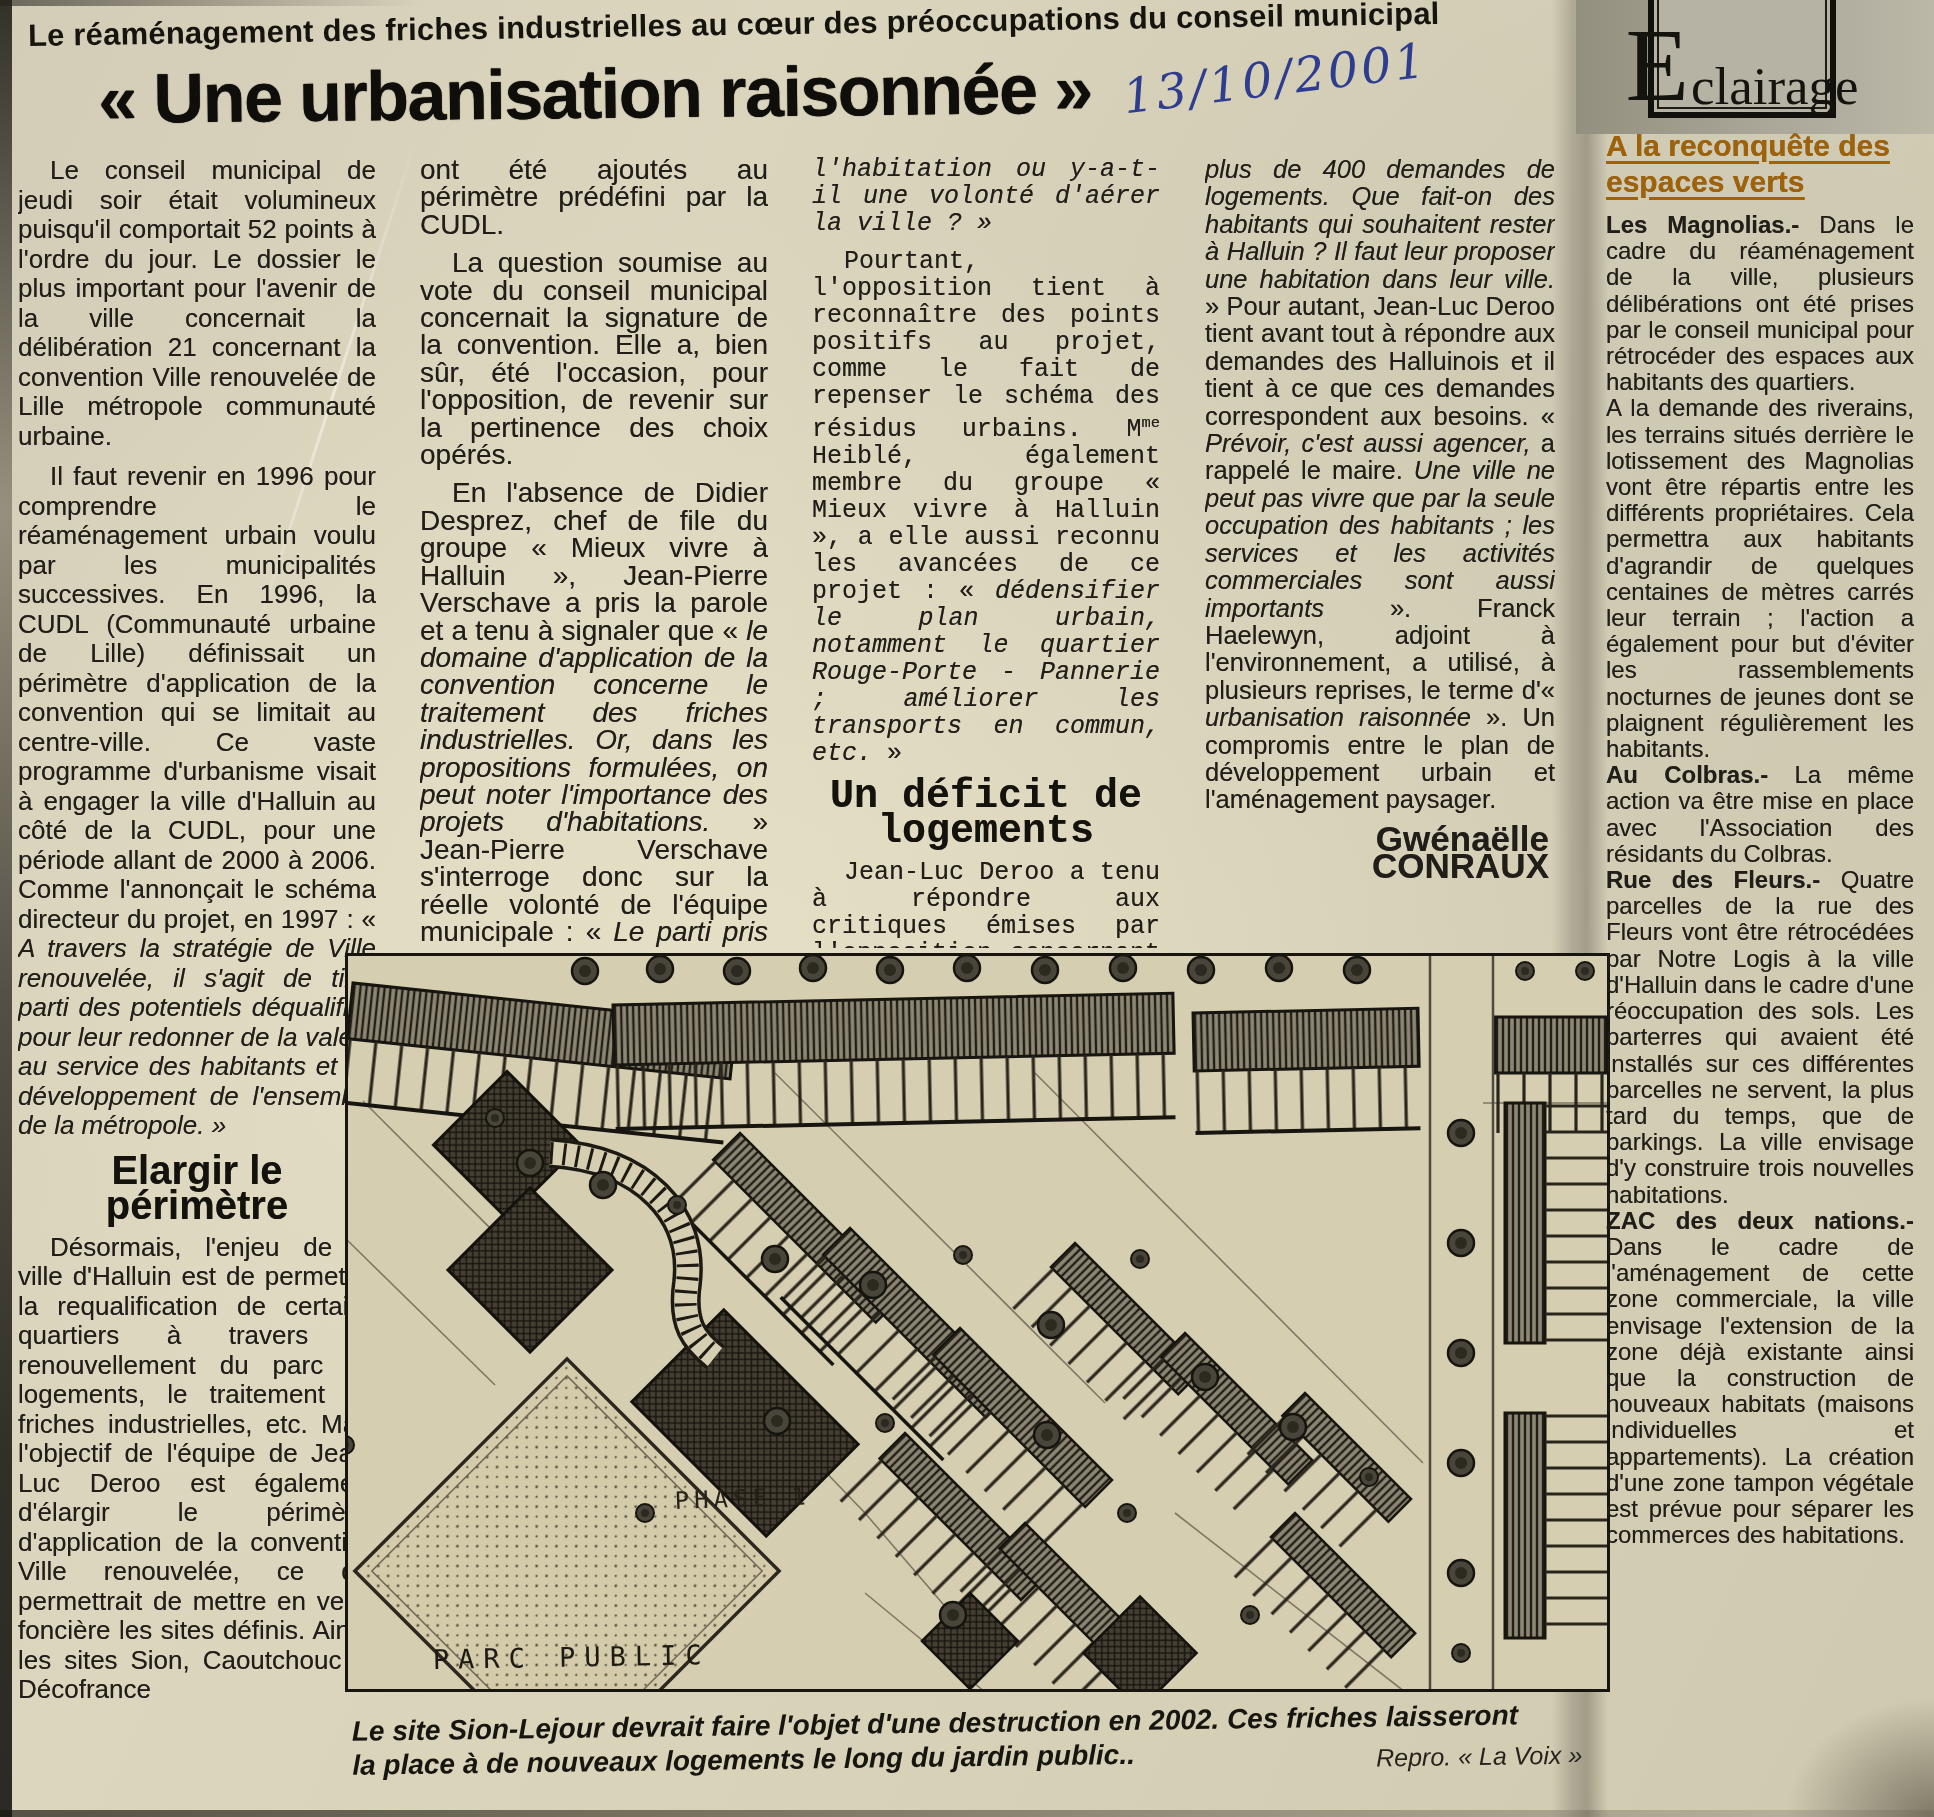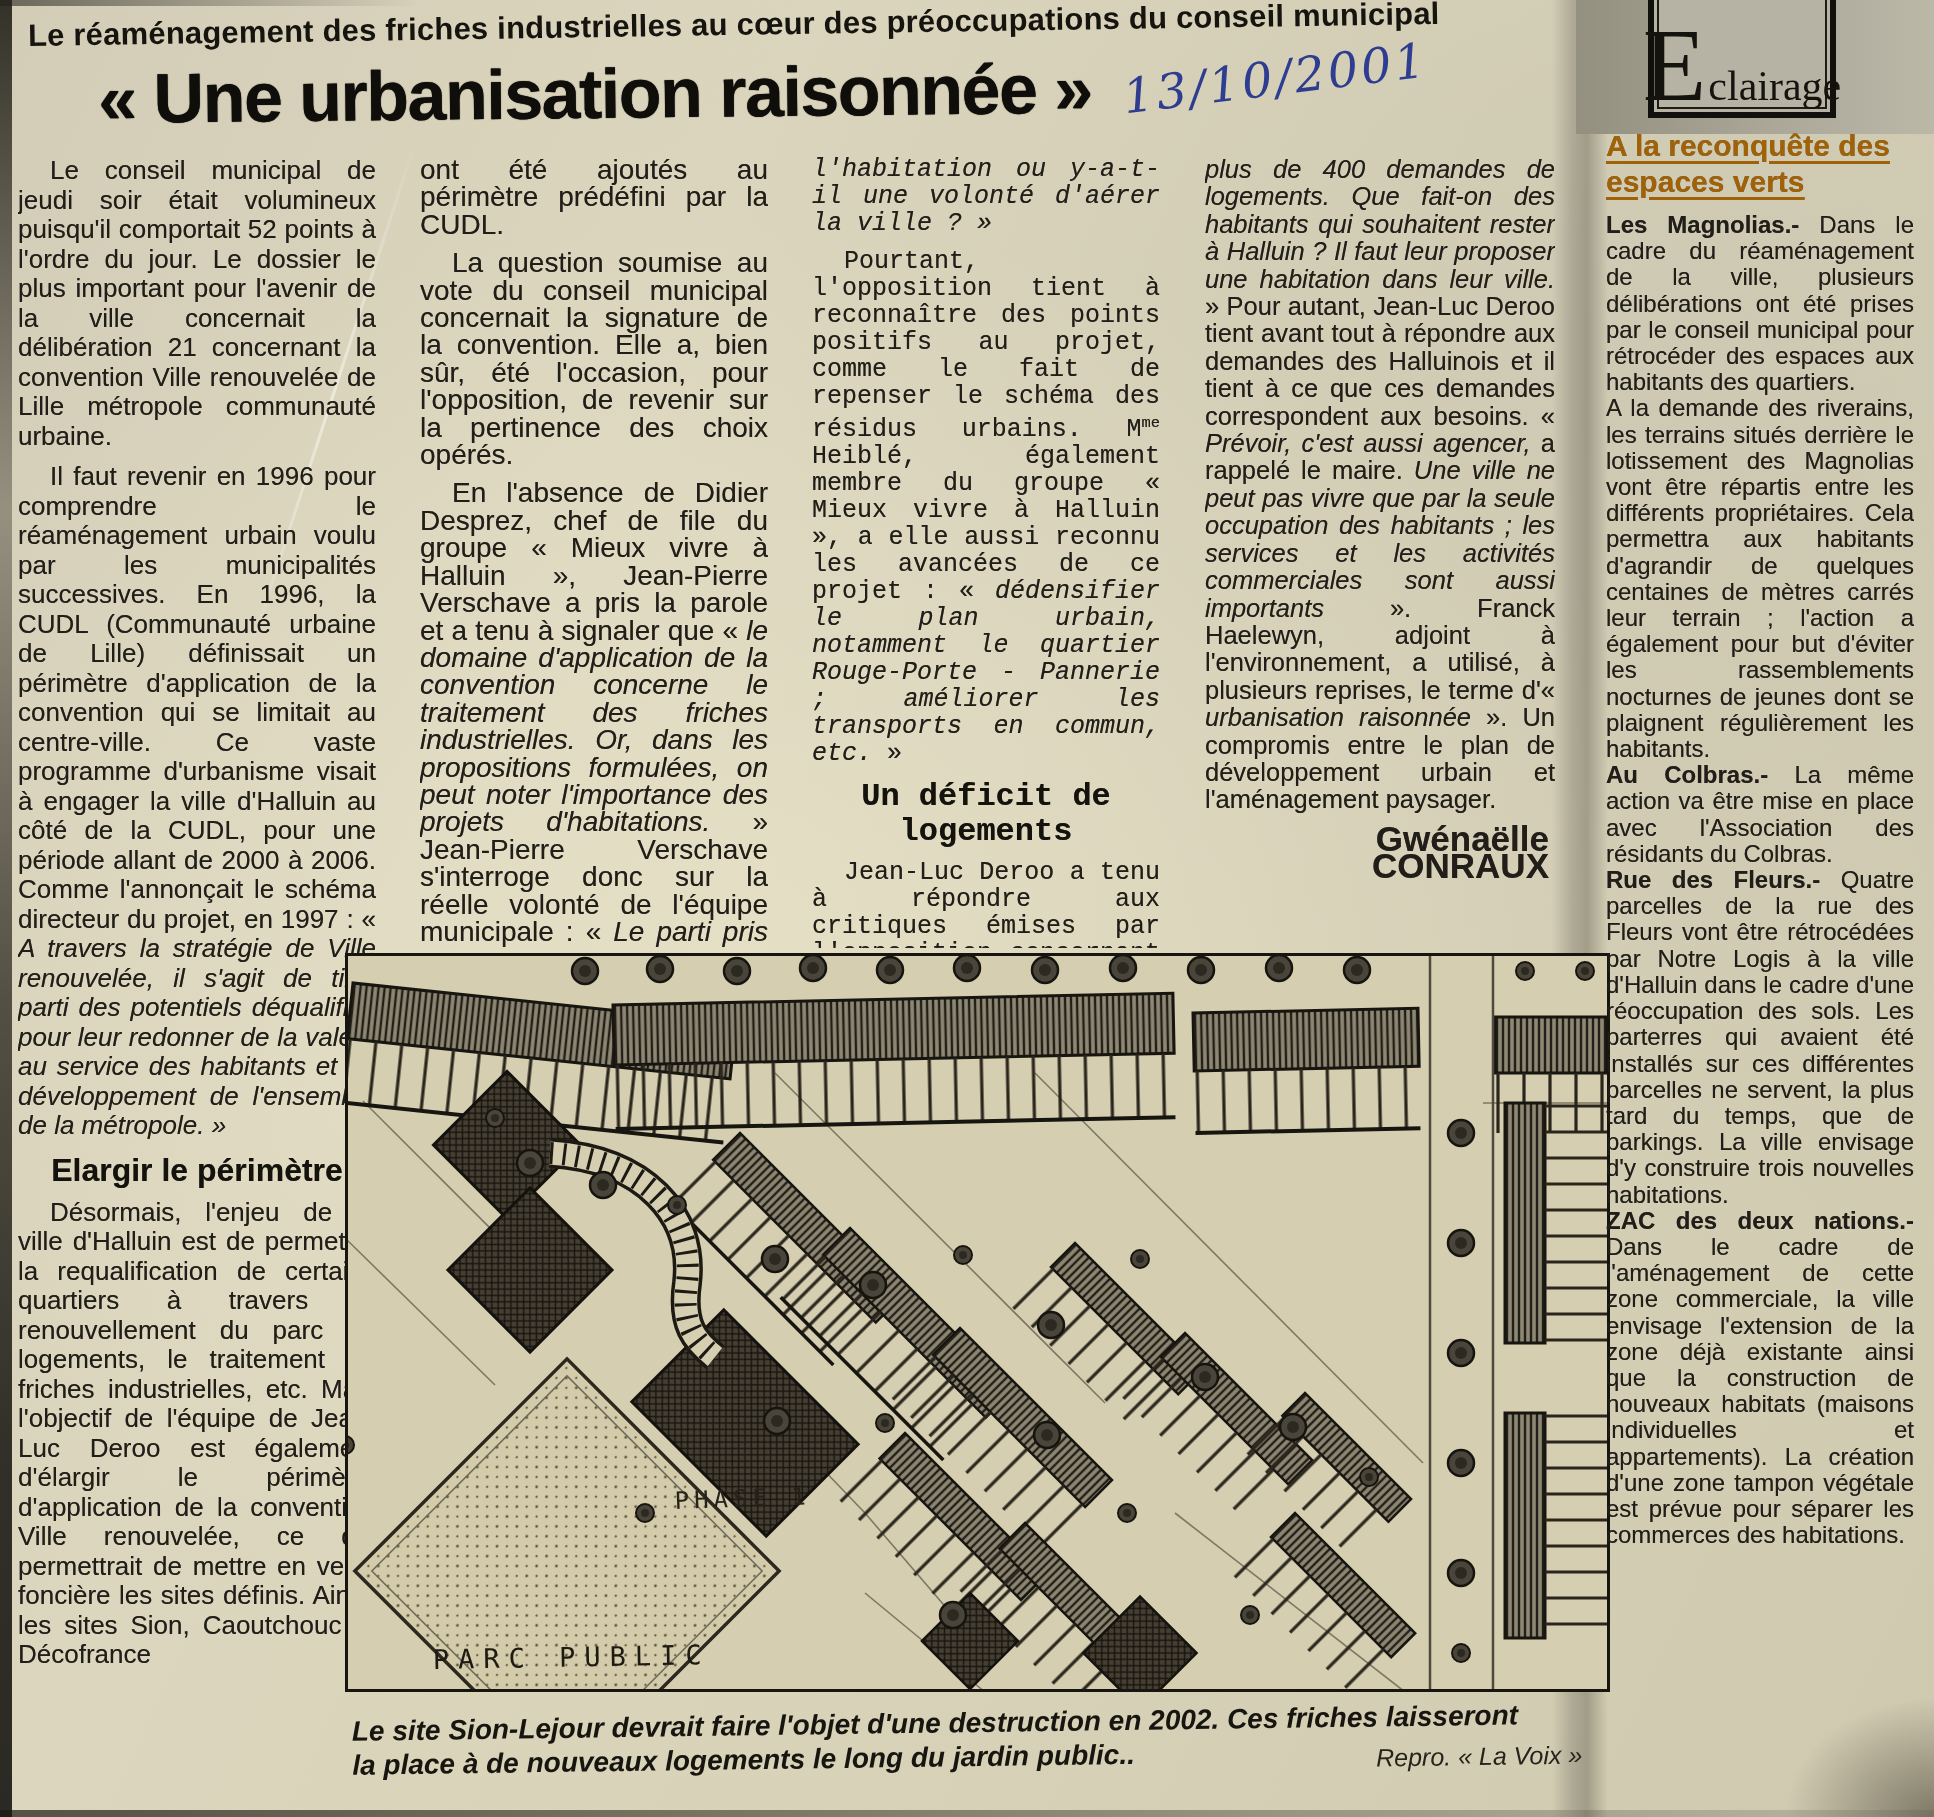--- a/index.html
+++ b/index.html
@@ -38,31 +38,31 @@
     font-size:48px;color:#2e3d8f;letter-spacing:3px;
     transform:rotate(-7deg);}
   
   .ecl-panel{position:absolute;left:1576px;top:0;width:358px;height:134px;
     background:linear-gradient(90deg,#94907f,#aba799 55%,#bcb8a8);}
   .ecl-box{position:absolute;left:1648px;top:-12px;width:176px;height:114px;
     border:6px solid #12100c;background:#b7b3a4;
     box-shadow:inset 0 0 0 3px #b7b3a4, inset 0 0 0 5px #1f1c15;
     display:flex;align-items:flex-end;justify-content:center;padding-bottom:4px;}
   .ecl-initial{font-family:"Liberation Serif",serif;font-size:104px;line-height:86px;color:#15130d;}
-  .ecl-rest{font-family:"Liberation Serif",serif;font-size:42px;line-height:44px;color:#15130d;margin-left:2px;}
+  .ecl-rest{font-family:"Liberation Serif",serif;font-size:53px;line-height:44px;color:#15130d;margin-left:2px;}
   
   .col{position:absolute;text-align:justify;overflow:hidden;
     text-shadow:0 0 .5px rgba(20,18,14,.55);}
   .col p{margin:0 0 11px;text-indent:32px;}
   .col p.noind{text-indent:0;}
   .run-n{font-style:normal;}
   .run-i{font-style:italic;}
   .run-b{font-weight:bold;}
   .run-sup{vertical-align:super;font-size:62%;}
-  h3.subhead{text-align:center;font-weight:bold;font-size:32px;line-height:35px;
+  h3.subhead{text-align:center;font-weight:bold;font-size:40px;line-height:35px;
     margin:12px 0 10px;color:#14120d;}
   #col1{left:18px;top:156px;width:358px;height:1652px;font-size:26px;line-height:29.5px;}
   #col2{left:420px;top:156px;width:348px;height:792px;font-size:28px;line-height:27.4px;}
   #col3{left:812px;top:156px;width:348px;height:792px;font-size:25px;line-height:27px;font-family:Liberation Mono, monospace;}
   #col4{left:1205px;top:156px;width:350px;height:800px;font-size:25.5px;line-height:27.4px;}
   .byline{text-align:right;font-weight:bold;font-size:35px;padding-right:6px;margin-top:4px;}
   
   #map{position:absolute;left:345px;top:953px;width:1265px;height:739px;}
   #map svg{display:block;width:100%;height:100%;}
   

